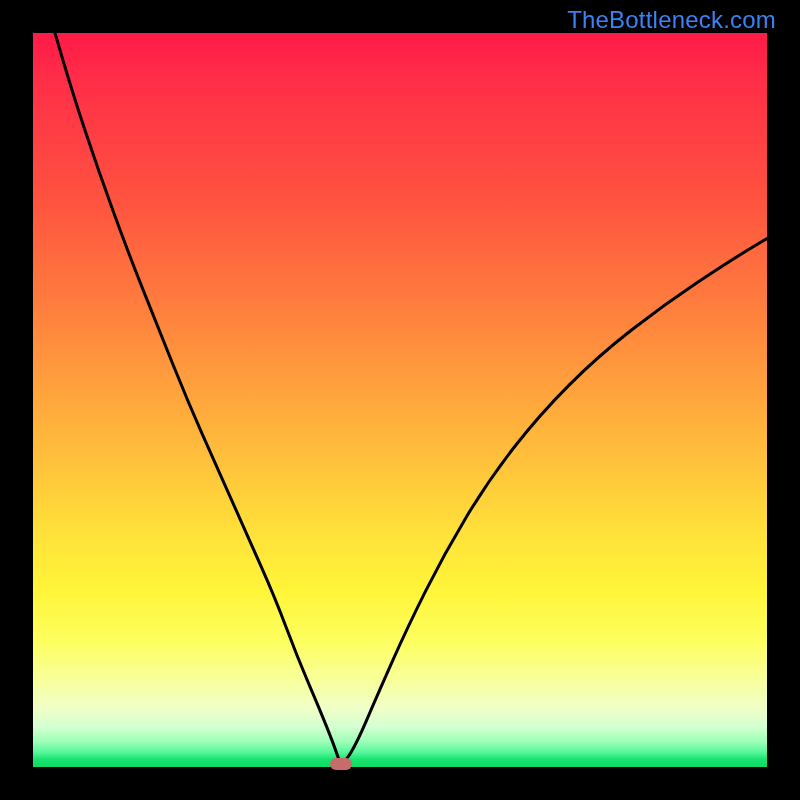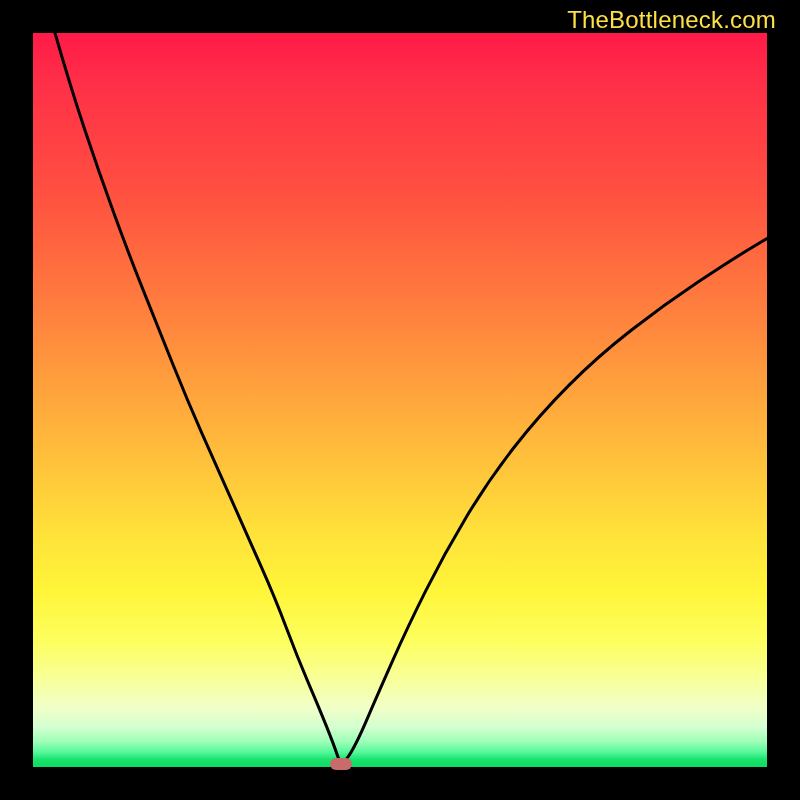--- a/index.html
+++ b/index.html
@@ -42,21 +42,21 @@
       #9fffb8 96.5%,
       #55f79a 98%,
       #18e36e 99%,
       #0fdc62 100%
     );
   }
   .watermark {
     position: absolute;
     top: 6px;
     right: 24px;
-    color: #fde047;
+    color: #3b82f6;
     font-size: 24px;
     font-weight: 400;
     letter-spacing: 0.2px;
   }
   svg.curve {
     position: absolute;
     top: 0;
     left: 0;
     width: 734px;
     height: 734px;

